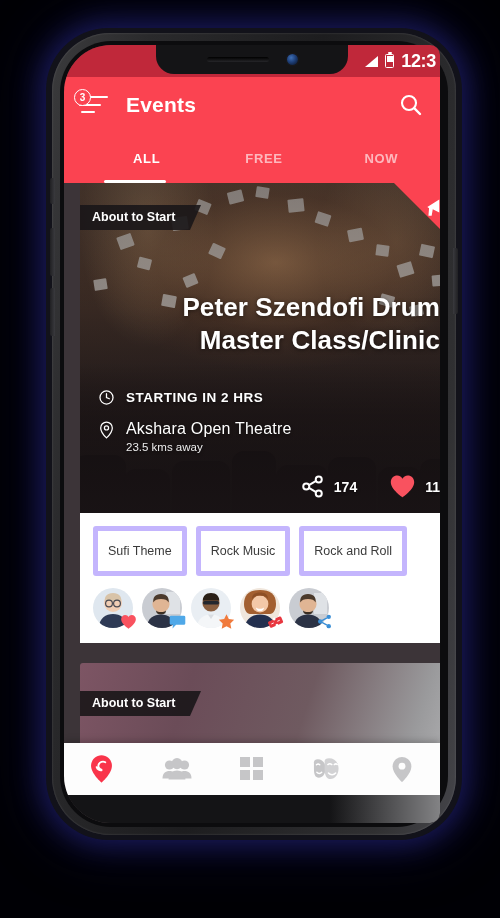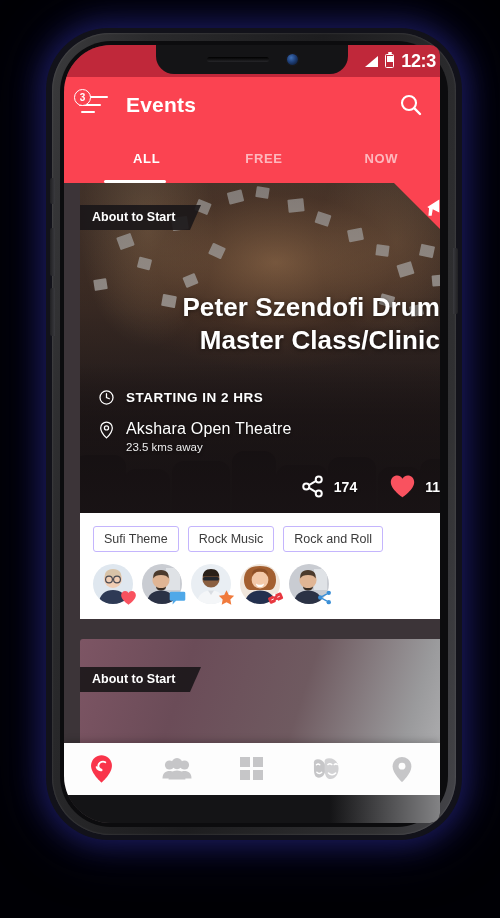--- a/index.html
+++ b/index.html
@@ -262,22 +262,22 @@
   .cnum { color: #fff; font-size: 14px; font-weight: bold;
           text-shadow: 0 1px 3px rgba(0,0,0,.5); }
   .cgap { width: 14px; }
 
   
   .chips {
     display: flex; gap: 9px; padding: 13px 13px 0 13px;
     overflow: hidden; white-space: nowrap;
   }
   .chip {
-    border: 1px solid #c4b5fd; border-radius: 3px;
-    padding: 5px 10px; font-size: 12.5px; color: #3b3b3b;
+    border: 5px solid #c4b5fd; border-radius: 3px;
+    padding: 13px 10px; font-size: 12.5px; color: #3b3b3b;
     background: #fff; flex: 0 0 auto; cursor: pointer;
   }
 
   
   .avatars { display: flex; gap: 9px; padding: 12px 13px 15px 13px; }
   .av-wrap { position: relative; width: 40px; height: 40px; }
   .av {
     width: 40px; height: 40px; border-radius: 50%;
     overflow: hidden; position: relative;
   }

